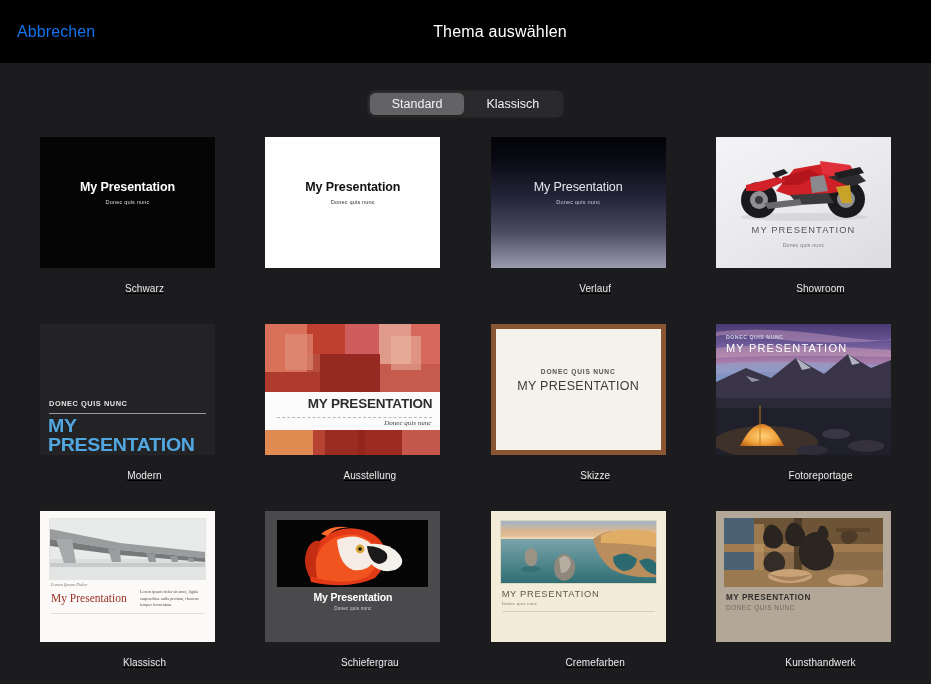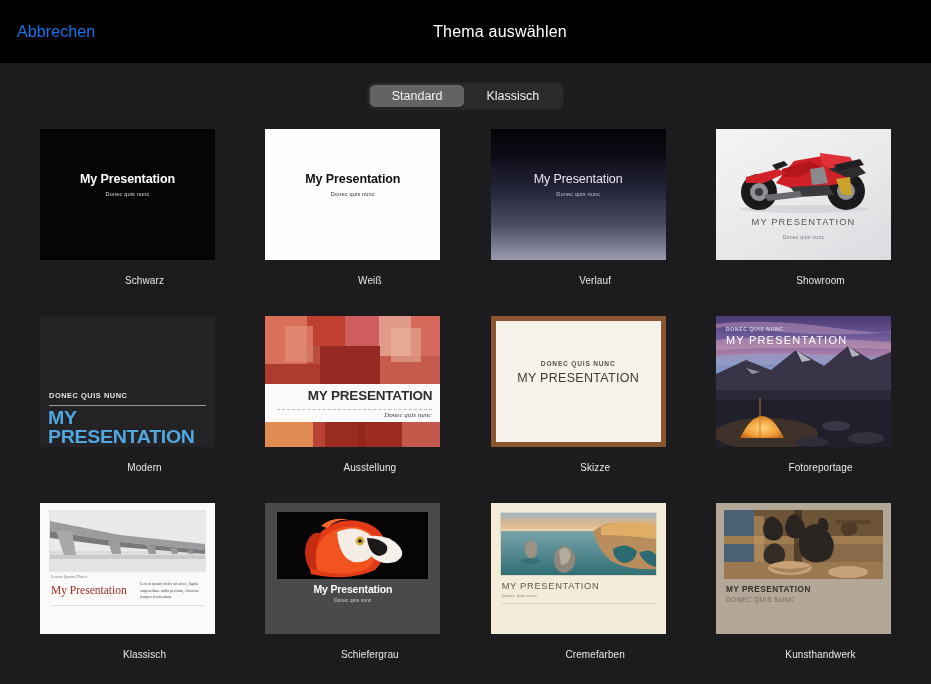--- a/index.html
+++ b/index.html
@@ -40,21 +40,21 @@
     color: #ffffff;
     font-size: 16px;
     letter-spacing: .2px;
     margin-left: 22px;
   }
 
   
   .seg-wrap {
     display: flex;
     justify-content: center;
-    padding-top: 20px;
+    padding-top: 28px;
   }
   .segmented {
     display: flex;
     background: #2a2a2c;
     border-radius: 7px;
     padding: 2px;
     height: 26px;
     box-shadow: 0 0 0 .5px rgba(255,255,255,.07);
   }
   .seg-btn {
@@ -79,20 +79,21 @@
   .grid {
     padding: 16px 40px 0 40px;
     display: grid;
     grid-template-columns: repeat(4, 175px);
     justify-content: space-between;
     row-gap: 0;
   }
   .theme-cell {
     width: 209px;
     cursor: pointer;
+    text-decoration: underline;
   }
   .thumb-frame {
     width: 175px;
     height: 139px;
     display: flex;
     align-items: center;
     justify-content: center;
     overflow: hidden;
   }
   .slide {
@@ -222,21 +223,20 @@
     <div class="theme-label">Schwarz</div>
   </div>
 
   <div class="theme-cell">
     <div class="thumb-frame">
       <div class="slide s-weiss">
         <div class="ctr t">My Presentation</div>
         <div class="ctr sub">Donec quis nunc</div>
       </div>
     </div>
-    <div class="theme-label">Weiß</div>
   </div>
 
   <div class="theme-cell">
     <div class="thumb-frame">
       <div class="slide s-verlauf">
         <div class="ctr t">My Presentation</div>
         <div class="ctr sub">Donec quis nunc</div>
       </div>
     </div>
     <div class="theme-label">Verlauf</div>

